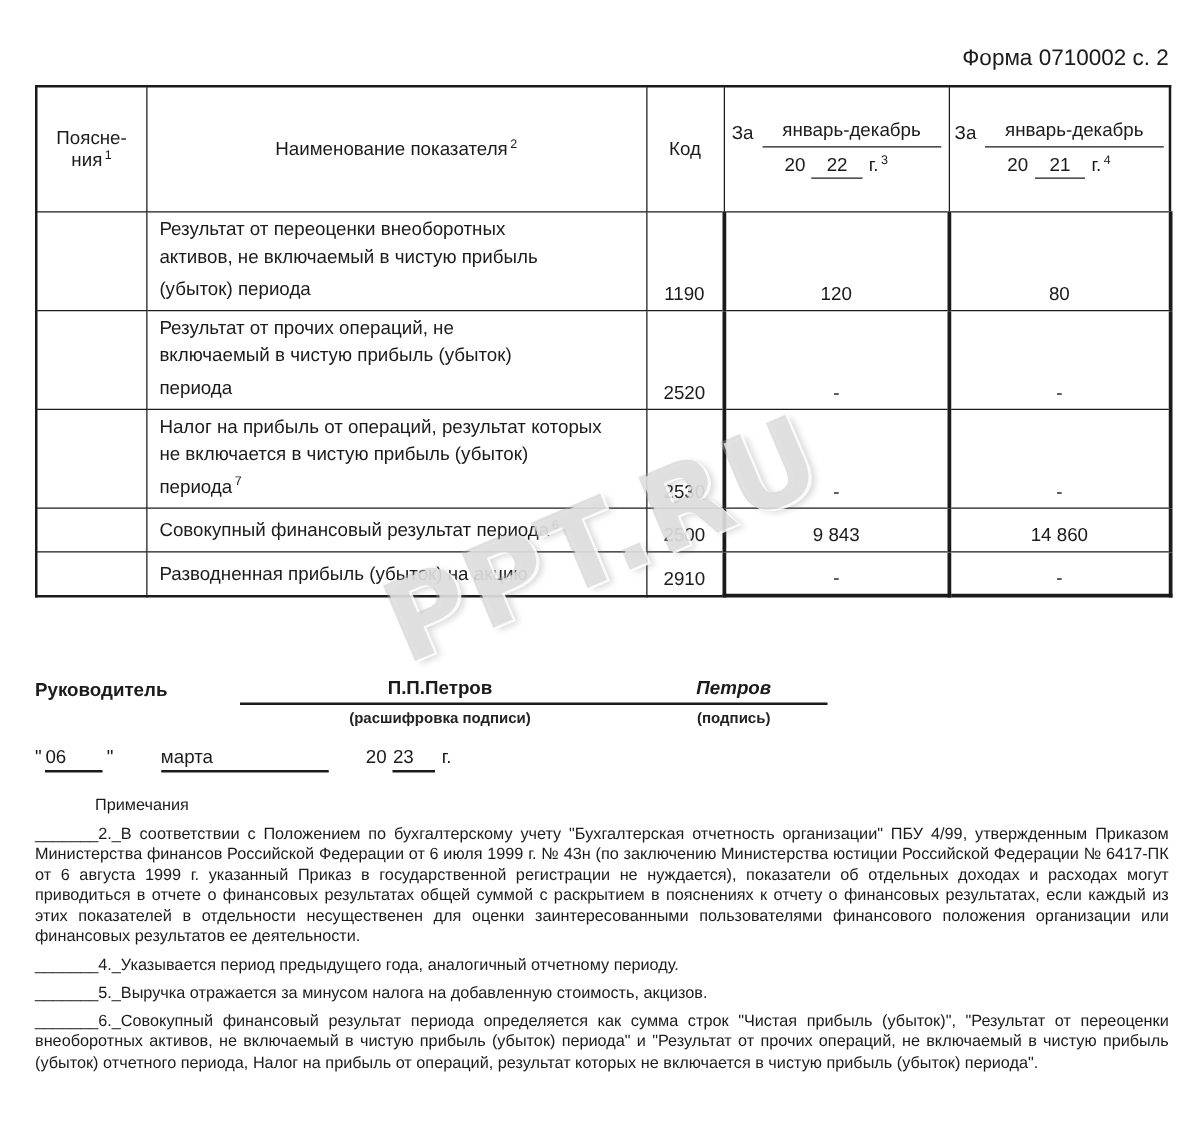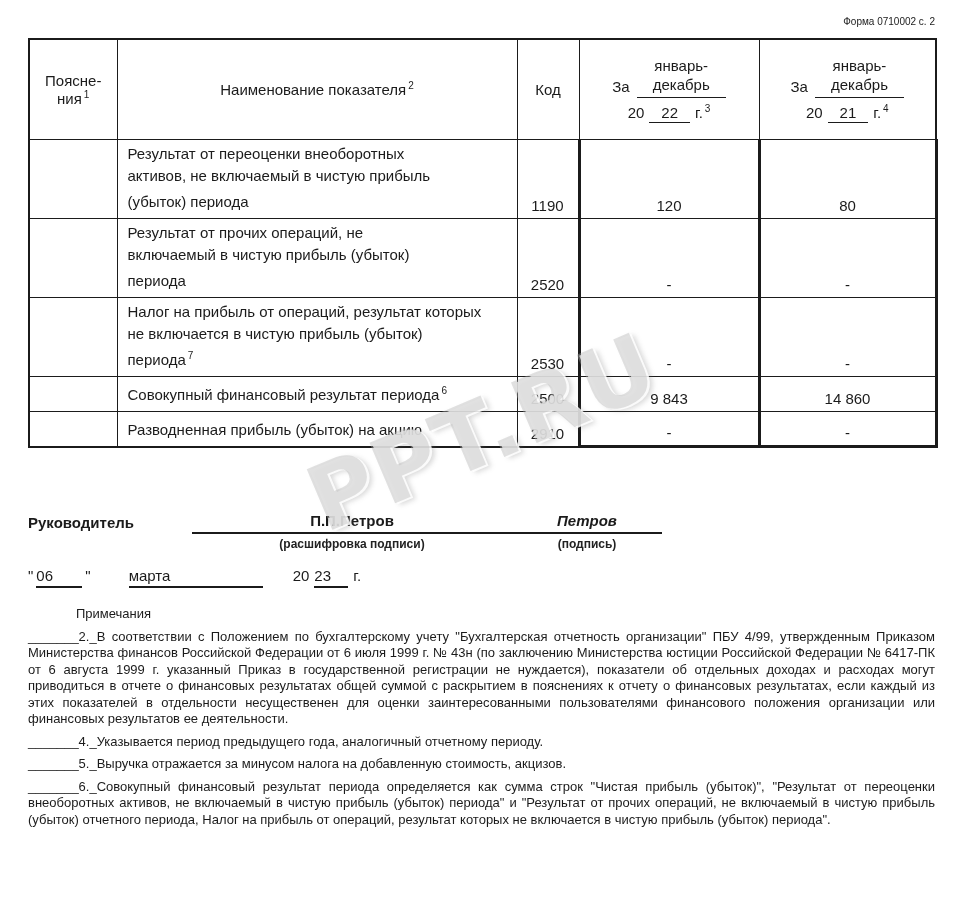--- a/index.html
+++ b/index.html
@@ -4,32 +4,32 @@
 <style>
   * { box-sizing: border-box; }
   html,body { margin:0; padding:0; }
   body {
     width:961px; height:915px; overflow:hidden; position:relative;
     background:#ffffff; color:#1b1b1b;
     font-family:"Liberation Sans", sans-serif;
   }
   .page { padding:16px 26px 0 28px; }
 
-  .form-label { text-align:right; font-size:10px; margin-bottom:11px; }
+  .form-label { text-align:right; font-size:18px; margin-bottom:11px;margin-top:20px; }
 
   sup { font-size:10px; vertical-align:super; margin-left:2px; }
 
   table.report { border-collapse:collapse; width:907px; table-layout:fixed; border:2px solid #1b1b1b; }
   table.report th, table.report td { border:1.5px solid #1b1b1b; font-size:15px; }
   thead th { height:100px; vertical-align:middle; text-align:center; font-weight:normal; border-bottom:2.5px solid #1b1b1b; }
 
   
   .prow1 { display:flex; justify-content:center; align-items:flex-end; gap:7px; }
   .za { padding-bottom:3px; }
-  .pcol { display:inline-flex; flex-direction:column; align-items:center;
+  .pcol { display:inline-flex; align-items:center;
           border-bottom:1.5px solid #1b1b1b; padding:0 16px 3px; line-height:19px; }
   .prow2 { margin-top:5px; }
   .yl { display:inline-block; border-bottom:1.5px solid #1b1b1b; padding:0 12px 1px; margin:0 5px; }
 
   
   td.exp-cell  { }
   td.name-cell { text-align:left; vertical-align:middle; padding:3px 4px 5px 10px; line-height:22px; }
   td.name-cell .nm { white-space:pre-line; }
   td.code-cell { text-align:center; vertical-align:bottom; padding-bottom:4px; }
   td.val-cell  { text-align:center; vertical-align:bottom; padding-bottom:4px; }

